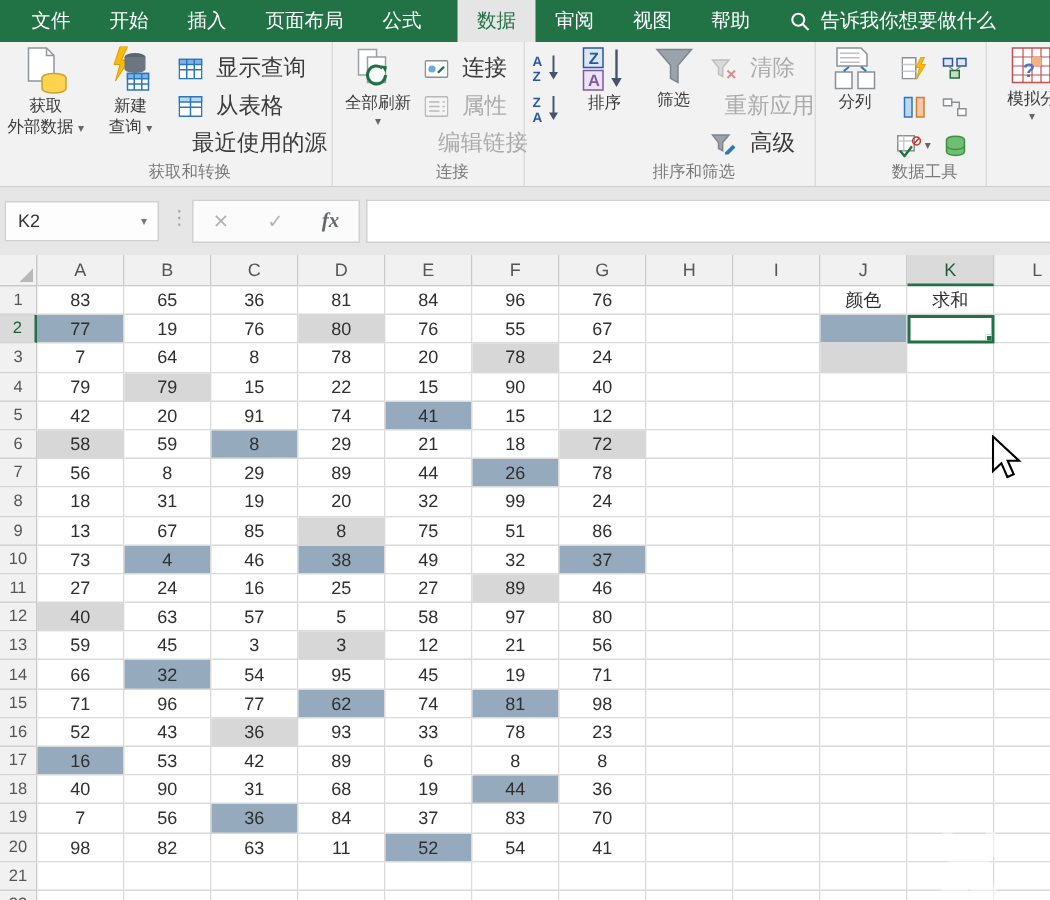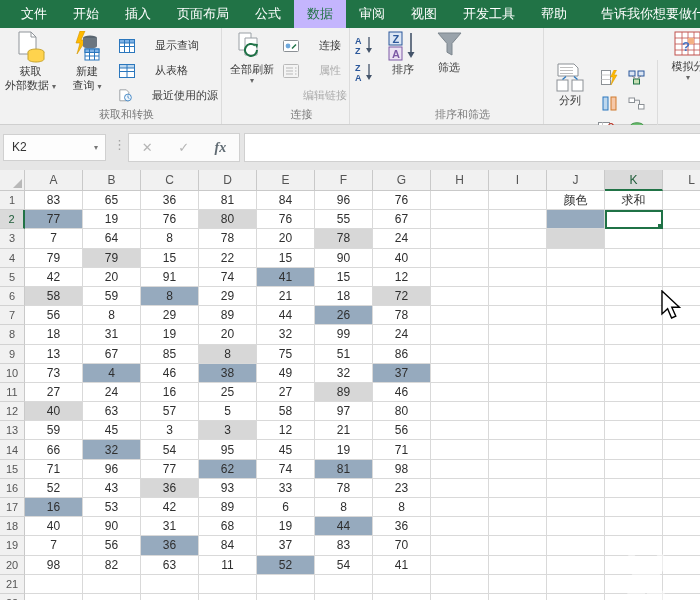--- a/index.html
+++ b/index.html
@@ -3,30 +3,30 @@
 <meta charset="utf-8">
 <style>
   html,body{margin:0;padding:0;background:#888;}
   *{box-sizing:border-box;}
   .app{position:relative;width:700px;height:600px;overflow:hidden;background:#fff;
        font-family:"Liberation Sans","DejaVu Sans",sans-serif;-webkit-font-smoothing:antialiased;}
   
   .tabbar{position:absolute;left:0;top:0;width:700px;height:28px;background:var(--green,#217346);
           display:flex;align-items:stretch;padding-left:8px;white-space:nowrap;}
   .tab{color:#fff;font-size:13px;line-height:28px;padding:0 13px;cursor:default;}
-  .tab.active{background:#c4b5fd;color:#217346;}
+  .tab.active{background:#e5e5e5;color:#217346;margin-left:11px;}
   .tellme{display:flex;align-items:center;gap:7px;color:#fff;font-size:13px;padding-left:14px;overflow:hidden;}
   
   .ribbon{position:absolute;left:0;top:28px;width:700px;height:97px;background:#f2f2f2;border-bottom:1px solid #cfcfcf;}
   .grp{position:absolute;top:0;height:96px;border-right:1px solid #dcdcdc;}
   .grplabel{position:absolute;bottom:2px;left:16px;width:100%;text-align:center;font-size:11px;color:#7a7a7a;}
   .bigbtn{position:absolute;top:3px;height:82px;display:flex;flex-direction:column;align-items:center;
           justify-content:flex-start;gap:1px;font-size:11px;line-height:13px;text-align:center;color:#3b3b3b;}
   .bigbtn svg{margin-bottom:1px;}
-  .sbtn{display:flex;align-items:center;gap:20px;height:25px;font-size:11px;color:#3b3b3b;padding:0 2px;white-space:nowrap;}
+  .sbtn{display:flex;align-items:center;gap:9px;height:25px;font-size:15px;color:#3b3b3b;padding:0 2px;white-space:nowrap;}
   .sbtn.dis{color:#ababab;}
   .caret{font-size:8px;color:#666;line-height:8px;}
   .smalls{position:absolute;top:5px;}
   .sortminis{position:absolute;left:3px;top:7px;display:flex;flex-direction:column;gap:6px;}
   .iconsgrid{position:absolute;display:grid;grid-template-columns:27px 27px;grid-auto-rows:26px;align-items:center;justify-items:center;}
   
   .fbar{position:absolute;left:0;top:125px;width:700px;height:45px;background:#e6e6e6;}
   .namebox{position:absolute;left:3px;top:9px;width:103px;height:27px;background:#fdfdfd;border:1px solid #d0d0d0;
            font-size:12px;color:#333;line-height:25px;padding-left:8px;}
   .namebox .caret{position:absolute;right:7px;top:9px;color:#777;}
@@ -71,21 +71,20 @@
 
   <div class="tabbar">
     <span class="tab">文件</span>
     <span class="tab">开始</span>
     <span class="tab">插入</span>
     <span class="tab">页面布局</span>
     <span class="tab">公式</span>
     <span class="tab active">数据</span>
     <span class="tab">审阅</span>
     <span class="tab">视图</span>
-    <span class="tab">开发工具</span>
     <span class="tab">帮助</span>
     <span class="tellme">
       <svg width="13" height="13" viewBox="0 0 13 13">
           <circle cx="5.2" cy="5.2" r="4" fill="none" stroke="#fff" stroke-width="1.4"></circle>
           <path d="M8.2 8.2L12 12" stroke="#fff" stroke-width="1.4"></path>
         </svg>
       <span>告诉我你想要做什么</span>
     </span>
   </div>
 
@@ -206,24 +205,47 @@
             <path d="M19.5 21l3.5 6 3.5-6z" fill="#44546a"></path>
         </svg>
         <span>排序</span>
       </div>
       <div class="bigbtn" style="left:78px;width:42px;">
         <svg width="27" height="28" viewBox="0 0 27 28">
             <path d="M2 2h23l-9 10.5V24l-5-2.8V12.5z" fill="#9aa3ab" stroke="#7d868e"></path>
           </svg>
         <span>筛选</span>
       </div>
+      <div class="smalls" style="left:122px;width:70px;">
+        <div class="sbtn dis">
+          <svg width="17" height="14" viewBox="0 0 17 14">
+              <path d="M1 1h11l-4.2 5v6l-2.8-1.5V6z" fill="#d9d9d9" stroke="#bfbfbf"></path>
+              <path d="M11 8l5 5M16 8l-5 5" stroke="#d98c8c" stroke-width="1.3"></path>
+            </svg>
+          <span>清除</span>
+        </div>
+        <div class="sbtn dis">
+          <svg width="17" height="14" viewBox="0 0 17 14">
+              <path d="M1 1h11l-4.2 5v6l-2.8-1.5V6z" fill="#d9d9d9" stroke="#bfbfbf"></path>
+              <path d="M15.5 12a4 4 0 1 0-2.5-6.5" fill="none" stroke="#aacbab"></path>
+            </svg>
+          <span>重新应用</span>
+        </div>
+        <div class="sbtn">
+          <svg width="17" height="14" viewBox="0 0 17 14">
+              <path d="M1 1h11l-4.2 5v5.5l-2.8-1.5V6z" fill="#9aa3ab" stroke="#7d868e"></path>
+              <path d="M9.5 12.5l5-5 1.8 1.8-5 5-2.3.5z" fill="#2b77bd"></path>
+            </svg>
+          <span>高级</span>
+        </div>
+      </div>
       <div class="grplabel">排序和筛选</div>
     </div>
 
-    <div class="grp" style="left:544px;width:114px;margin-top:32px;">
+    <div class="grp" style="left:544px;width:114px;">
       <div class="bigbtn" style="left:4px;width:44px;">
         <svg width="30" height="29" viewBox="0 0 30 29">
           <path d="M3 1h16l4 4v8H3z" fill="#fff" stroke="#8b9095"></path>
             <path d="M5 4.5h13M5 7.5h13M5 10.5h13" stroke="#bfbfbf"></path>
           <rect x="2" y="17" width="11" height="11" fill="#fff" stroke="#8b9095"></rect>
             <rect x="17" y="17" width="11" height="11" fill="#fff" stroke="#8b9095"></rect>
           <path d="M11 13.5l-3.5 3M19 13.5l3.5 3" stroke="#2b77bd" stroke-width="1.3"></path>
         </svg>
         <span>分列</span>
       </div>

